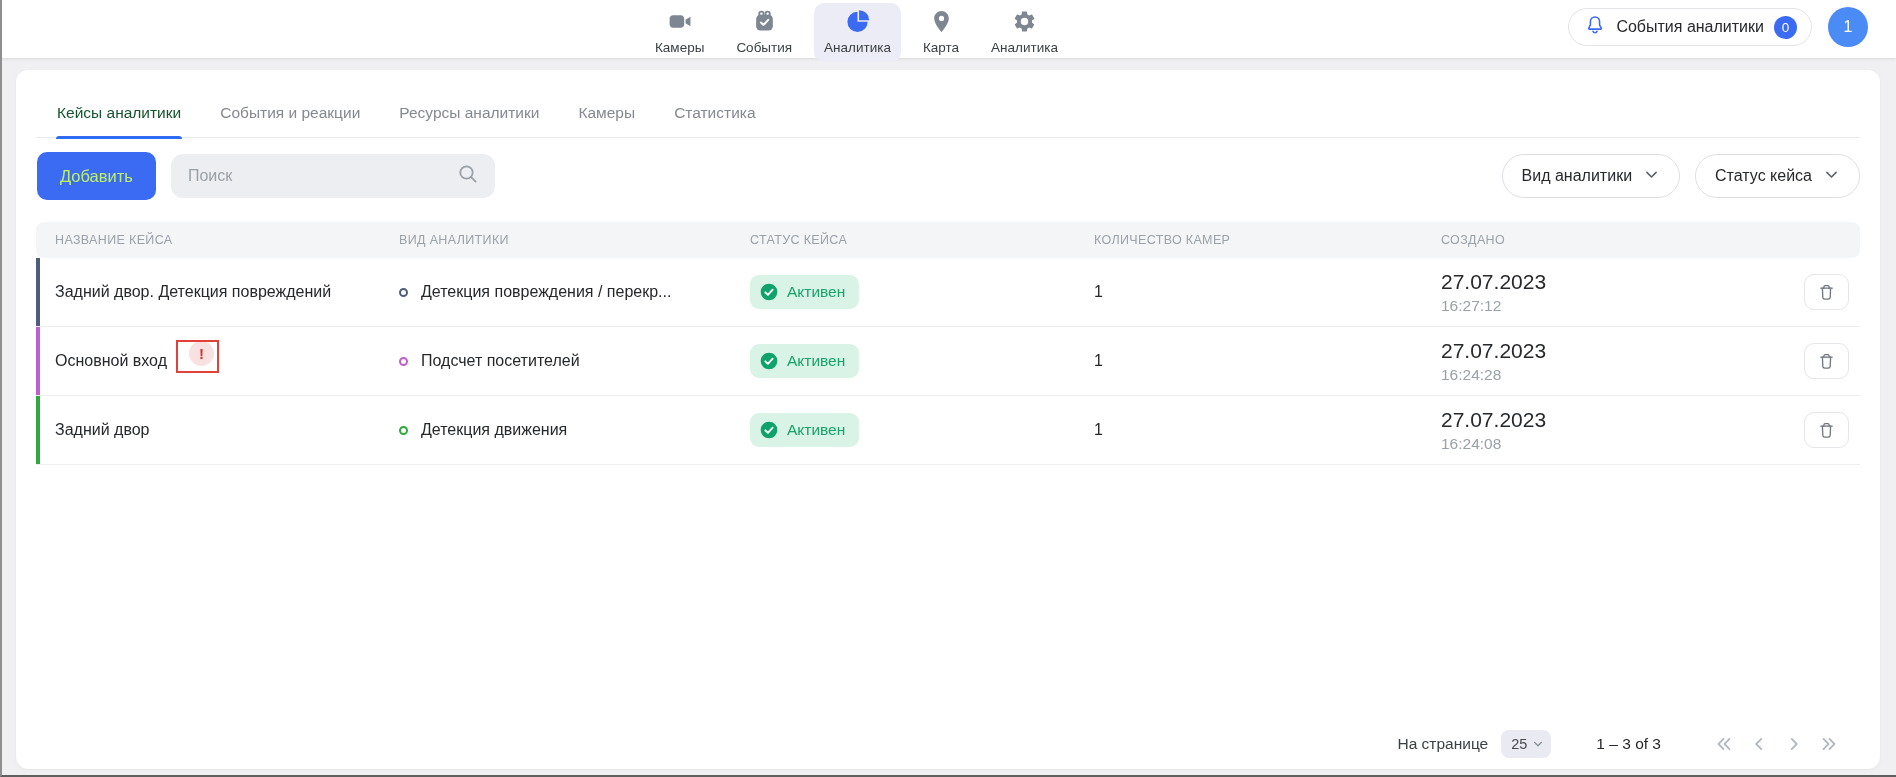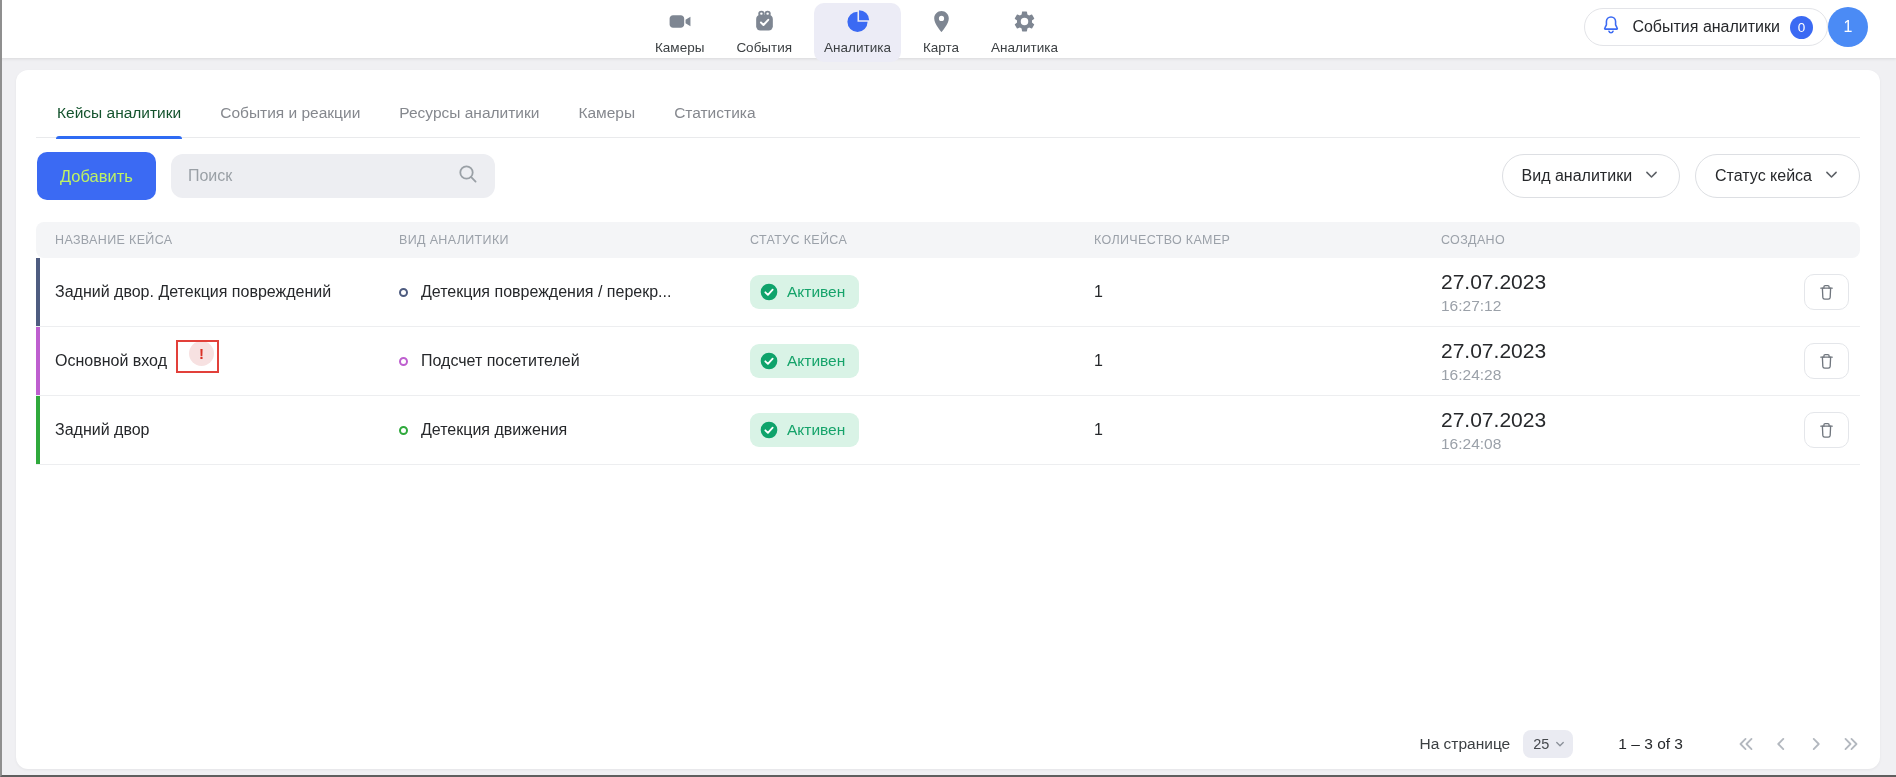--- a/index.html
+++ b/index.html
@@ -14,21 +14,21 @@
   .window-frame { position:absolute; inset:0; border-left:2px solid #8f8f8f; border-bottom:2px solid #5f5f5f; pointer-events:none; z-index:99; }
 
   
   .topbar { position:relative; height:58px; background:#fff; box-shadow:0 1px 3px rgba(0,0,0,.10); z-index:5; }
   .topnav { position:absolute; left:645px; top:3px; display:flex; gap:12px; }
   .nav-item { display:flex; flex-direction:column; align-items:center; justify-content:flex-end; gap:3px; padding:6px 10px 7px; border-radius:10px; font-size:13.5px; color:#3C4043; cursor:pointer; }
   .nav-item.active { background:#ECECF6; }
   .nav-item svg { width:25px; height:25px; }
   .nav-fill { fill:#7E8692; }
   .nav-item.active .accent-fill { fill:#3B6AF3; }
-  .topbar-right { position:absolute; right:28px; top:0; height:54px; display:flex; align-items:center; }
+  .topbar-right { position:absolute; right:28px; top:0; height:54px; display:flex; align-items:center; gap:16px; }
   .events-btn { display:flex; align-items:center; gap:10px; height:38px; padding:0 14px 0 15px; border:1px solid #E3E4E8; border-radius:19px; background:#fff; font-size:16px; color:#26282B; cursor:pointer; }
   .events-badge { min-width:23px; height:23px; border-radius:12px; background:#3B6AF3; color:#fff; font-size:13.5px; display:flex; align-items:center; justify-content:center; padding:0 4px; }
   .avatar { width:40px; height:40px; border-radius:50%; background:#4B8BF5; color:#fff; font-size:16px; display:flex; align-items:center; justify-content:center; cursor:pointer; }
 
   
   .card { position:absolute; left:16px; right:16px; top:70px; bottom:8px; background:#fff; border-radius:12px; box-shadow:0 1px 3px rgba(0,0,0,.05); }
 
   
   .tabs { display:flex; gap:37px; margin:0 20px; padding:28px 0 0 20px; border-bottom:1px solid #E9EAEC; }
   .tab { position:relative; padding:6px 1px 15px; font-size:15.5px; color:#85888E; cursor:pointer; white-space:nowrap; }
@@ -58,21 +58,21 @@
   .created .date { font-size:21px; color:#26282B; }
   .created .time { font-size:15.5px; color:#9BA1A9; margin-top:3px; }
   .trash-btn { width:45px; height:36px; border:1px solid #E4E6EA; border-radius:10px; background:#fff; display:flex; align-items:center; justify-content:center; cursor:pointer; }
   .trash-btn svg { width:21px; height:21px; }
 
   
   .warn-badge { position:absolute; left:153px; top:14px; width:25px; height:25px; border-radius:50%; background:#F7E1E1; color:#D93025; font-size:15px; font-weight:bold; display:flex; align-items:center; justify-content:center; z-index:2; }
   .warn-rect { position:absolute; left:140px; top:13px; width:43px; height:33px; border:2px solid #E2403A; z-index:3; }
 
   
-  .footer { position:absolute; right:18px; bottom:11px; display:flex; align-items:center; }
+  .footer { position:absolute; right:40px; bottom:11px; display:flex; align-items:center; }
   .per-page-label { font-size:15.5px; color:#3C4043; }
   .per-page-select { display:flex; align-items:center; gap:5px; margin-left:13px; height:28px; padding:0 7px 0 10px; background:#EAEBF2; border-radius:8px; font-size:14.5px; color:#45484D; cursor:pointer; }
   .range-text { margin-left:45px; font-size:15.5px; color:#26282B; }
   .pager { display:flex; align-items:center; gap:13px; margin-left:52px; }
   .pager-btn { width:22px; height:22px; display:flex; align-items:center; justify-content:center; cursor:pointer; }
   .pager-btn svg { width:22px; height:22px; }
 </style>
 </head>
 <body>
 

